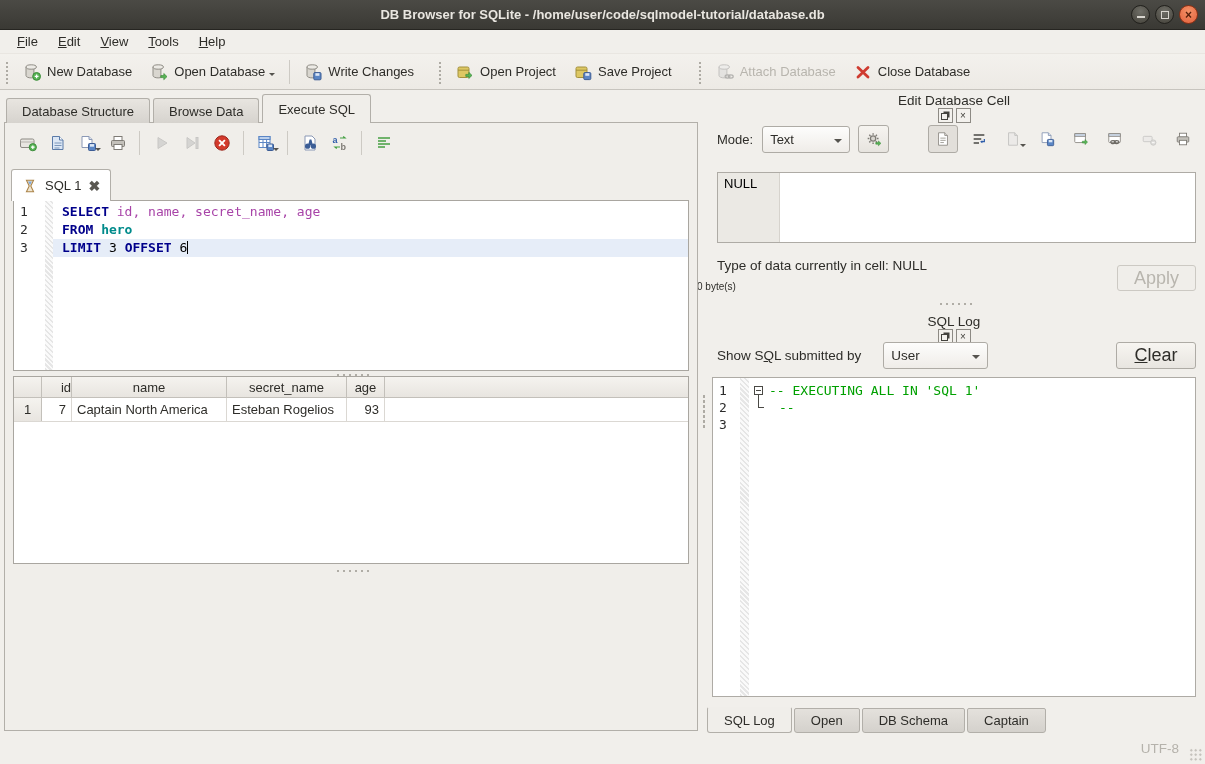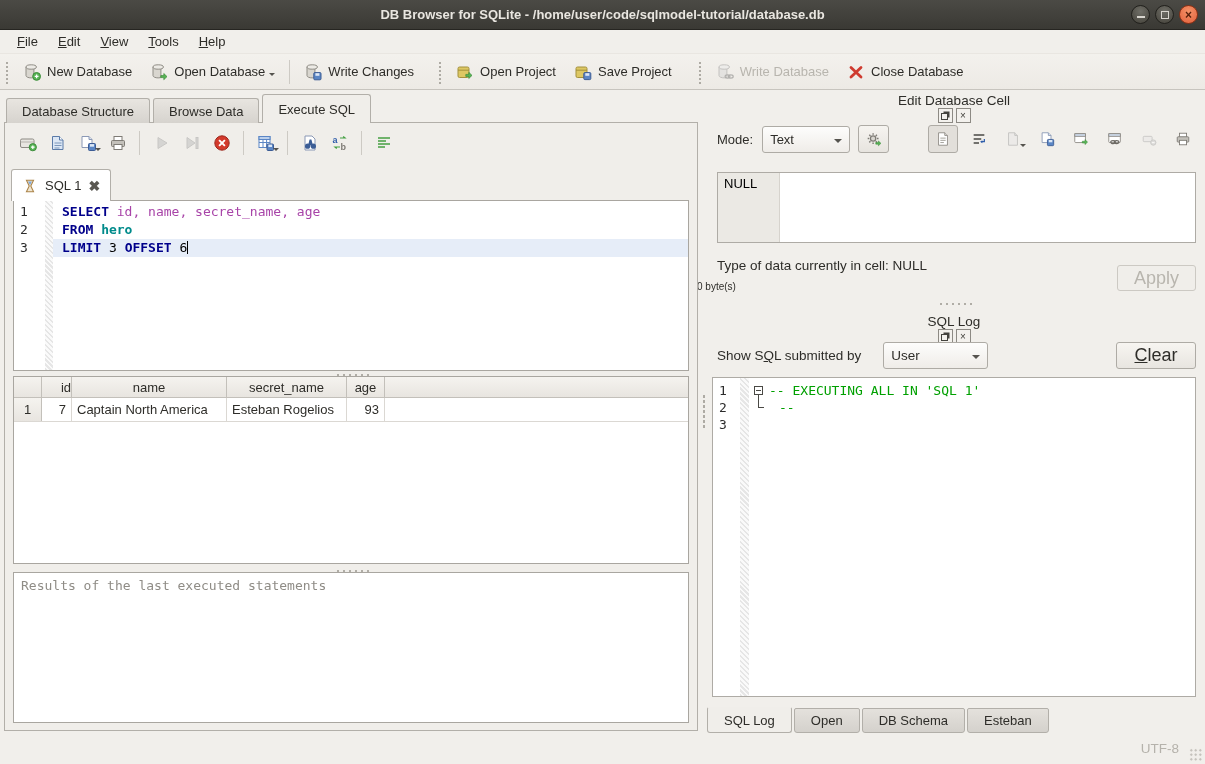--- a/index.html
+++ b/index.html
@@ -267,21 +267,21 @@
 
   <div class="tb-handle" style="margin-left:16px;"></div>
 
   <div class="tb-btn disabled">
     <svg class="ic" viewBox="0 0 18 18">
         <path d="M3 4v8.6c0 1.3 2.3 2.3 5.2 2.3 1 0 1.9-.1 2.7-.3V4z" fill="#d9d6cf" stroke="#908d86"></path>
         <ellipse cx="8.2" cy="4" rx="5.2" ry="2.2" fill="#eceae5" stroke="#908d86"></ellipse>
         <ellipse cx="11.5" cy="13.5" rx="2.4" ry="1.6" fill="none" stroke="#6b6862" stroke-width="1.2"></ellipse>
         <ellipse cx="14.8" cy="13.5" rx="2.4" ry="1.6" fill="none" stroke="#6b6862" stroke-width="1.2"></ellipse>
       </svg>
-    <span>Write Database</span>
+    <span>Attach Database</span>
   </div>
 
   <div class="tb-btn">
     <svg class="ic" viewBox="0 0 18 18">
         <path d="M4 4.5l10 9.5M14 4.5L4 14" stroke="#cf3b30" stroke-width="2.8" stroke-linecap="round"></path>
       </svg>
     <span>Close Database</span>
   </div>
 </div>
 
@@ -438,23 +438,20 @@
       <div class="g-c c-name">Captain North America</div>
       <div class="g-c c-secret">Esteban Rogelios</div>
       <div class="g-c c-age">93</div>
     </div>
   </div>
 
   <div class="hsplit" style="top:444px;">
       <div class="dots"></div>
     </div>
 
-  <div class="msg">
-    <span>Results of the last executed statements</span>
-  </div>
 </div>
 
 <div class="vsplit-dots"></div>
 
 <div class="dock-title" style="top:93px;">
   <span>Edit Database Cell</span>
   <span class="spacer"></span>
   <div class="pane-btns">
     <div class="pane-btn">
         <span class="restore-gly"></span>
@@ -584,17 +581,17 @@
   <div class="fold-corner"></div>
   <span class="log-text" style="top:4px; left:56px;">-- EXECUTING ALL IN 'SQL 1'</span>
   <span class="log-text" style="top:21px; left:66px;">--</span>
   <span class="log-text" style="top:38px; left:56px;"></span>
 </div>
 
 <div class="dock-tabs">
   <div class="dtab active">SQL Log</div>
   <div class="dtab">Open</div>
   <div class="dtab">DB Schema</div>
-  <div class="dtab">Esteban</div>
+  <div class="dtab">Captain</div>
 </div>
 
 <div class="status-enc">UTF-8</div>
 <div class="size-grip"></div>
 
 </body></html>

